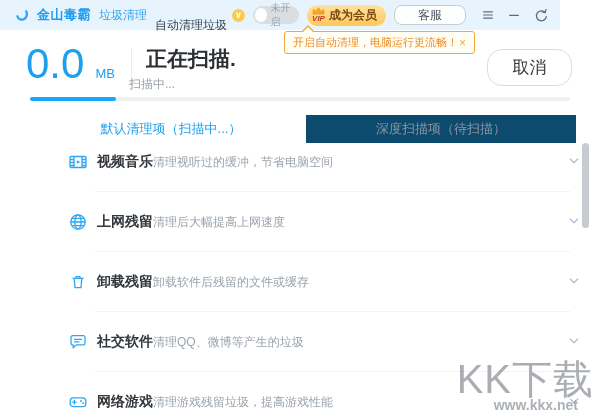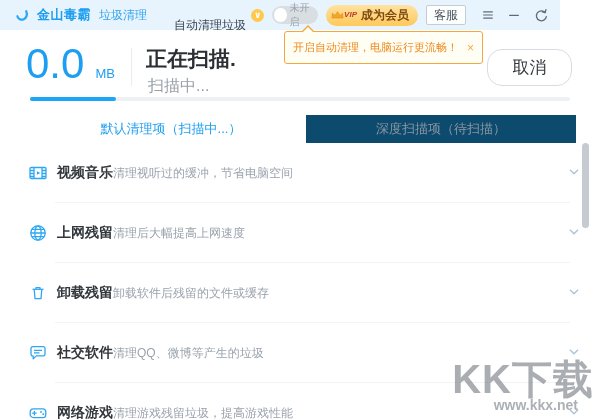--- a/index.html
+++ b/index.html
@@ -30,82 +30,82 @@
     width:46px; height:18px; border-radius:9px; background:#d9dee3;
     display:flex; align-items:center; padding:2px; cursor:pointer;
   }
   .toggle .knob { width:14px; height:14px; border-radius:50%; background:#fff; }
   .toggle .toggle-label { font-size:10px; color:#97a0a8; margin-left:3px; }
   .vip-btn {
     height:21px; border-radius:11px; padding:0 9px 0 5px;
     background:linear-gradient(#ffe2a1,#ffc85a);
     display:flex; align-items:center; gap:4px; cursor:pointer;
   }
-  .vip-mini { display:flex; flex-direction:row; align-items:center; line-height:1; }
+  .vip-mini { display:flex; flex-direction:column; align-items:center; line-height:1; }
   .vip-mini .viptext { font-size:8px; font-weight:bold; font-style:italic; color:#b8402c; }
   .member-label { font-size:12px; color:#7c4a12; font-weight:bold; }
   .service-btn {
-    height:20px; padding:0 7px; background:#fdfefe; border:1px solid #c6ccd4;
-    border-radius:2px; font-size:12px; color:#46505c; cursor:pointer;
+    height:20px; padding:0 23px; background:#fdfefe; border:1px solid #c6ccd4;
+    border-radius:8px; font-size:12px; color:#46505c; cursor:pointer;
     font-family:inherit;
   }
   .win-icons { display:flex; align-items:center; gap:6px; margin-left:4px; }
   .win-icon { width:20px; height:20px; display:flex; align-items:center; justify-content:center; cursor:pointer; }
   
   .tooltip {
-    position:absolute; left:284px; top:31px; height:33px;
+    position:absolute; left:284px; top:31px; height:23px;
     background:#fffef5; border:1px solid #f3a73f; border-radius:3px;
-    display:flex; align-items:center; gap:9px; padding:0 8px;
+    display:flex; align-items:center; gap:1px; padding:0 8px;
     font-size:11px; color:#ef8b1f; white-space:nowrap; z-index:5;
   }
   .tooltip::before {
     content:""; position:absolute; top:-7px; left:16px;
     border:7px solid transparent; border-top:none; border-bottom:7px solid #f3a73f;
   }
   .tooltip::after {
     content:""; position:absolute; top:-5px; left:17px;
     border:6px solid transparent; border-top:none; border-bottom:6px solid #fffef5;
   }
   .tooltip .close { color:#f2a847; font-size:12px; cursor:pointer; }
   
   .scan-size { position:absolute; left:26px; top:40px; display:flex; align-items:baseline; gap:11px; }
   .size-value { font-size:42px; color:#1e9ef0; }
   .size-unit { font-size:13px; color:#1e9ef0; }
   .scan-divider { position:absolute; left:131px; top:48px; width:1px; height:38px; background:#e9edf1; }
   .status-title { position:absolute; left:146px; top:45px; font-size:21px; font-weight:bold; color:#2b2f33; }
-  .status-subtitle { position:absolute; left:148px; top:76px; font-size:16px; color:#9aa1a9; }
+  .status-subtitle { position:absolute; left:129px; top:76px; font-size:12px; color:#9aa1a9; }
   .cancel-btn {
     position:absolute; left:487px; top:49px; width:85px; height:37px;
     background:#fff; border:1px solid #d8dce2; border-radius:15px;
     font-size:17px; color:#33373c; cursor:pointer; font-family:inherit;
   }
   
   .progress-track { position:absolute; left:30px; top:97px; width:540px; height:4px; background:#eef1f4; border-radius:2px; }
   .progress-fill { height:100%; background:#1ba7f5; border-radius:2px; width:0; }
   
   .tabs { position:absolute; left:36px; top:115px; width:540px; height:28px; display:flex; }
   .tab {
     width:270px; height:28px; display:flex; align-items:center; justify-content:center;
     font-size:13px; cursor:pointer;
   }
   .tab.active { background:#fff; color:#1e9ef0; }
   .tab.inactive { background:#0c4a6e; color:#8d96a0; }
   
-  .list { position:absolute; left:0; top:143px; width:600px; height:277px; overflow:hidden; }
+  .list { position:absolute; left:0; top:132px; width:600px; height:277px; overflow:hidden;padding-left:40px; }
   .row { position:relative; height:60px; display:flex; align-items:center; padding-left:28px; cursor:pointer; }
   .row::after { content:""; position:absolute; left:55px; right:30px; bottom:0; height:1px; background:#f1f3f5; }
   .row-icon { width:20px; height:20px; display:flex; align-items:center; justify-content:center; }
   .row-title { font-size:14px; font-weight:bold; color:#33383d; margin-left:9px; }
   .row-desc { font-size:12px; color:#9aa3ad; }
   .row-chevron { position:absolute; right:15px; top:20px; width:20px; height:20px; }
   
   .scrollbar-thumb { position:absolute; left:582px; top:143px; width:7px; height:85px; background:#c6cbd1; border-radius:4px; }
   
   .watermark-big {
-    position:absolute; right:6px; top:352px; font-size:40px; font-weight:bold;
+    position:absolute; right:6px; top:352px; font-size:40px; font-weight:normal;
     color:rgba(125,131,138,0.65); letter-spacing:1px; pointer-events:none;
   }
   .watermark-url {
     position:absolute; right:22px; top:397px; font-size:14px; font-weight:bold;
     color:rgba(150,156,163,0.8); pointer-events:none;
   }
 </style>
 </head>
 <body>
 

